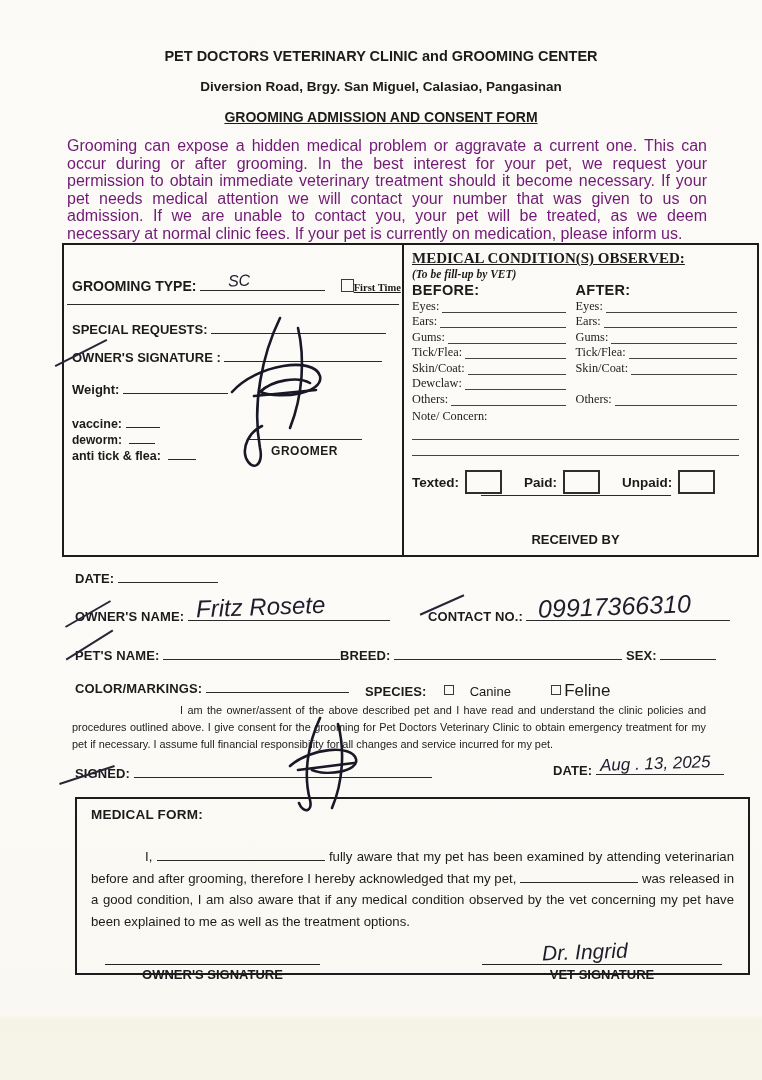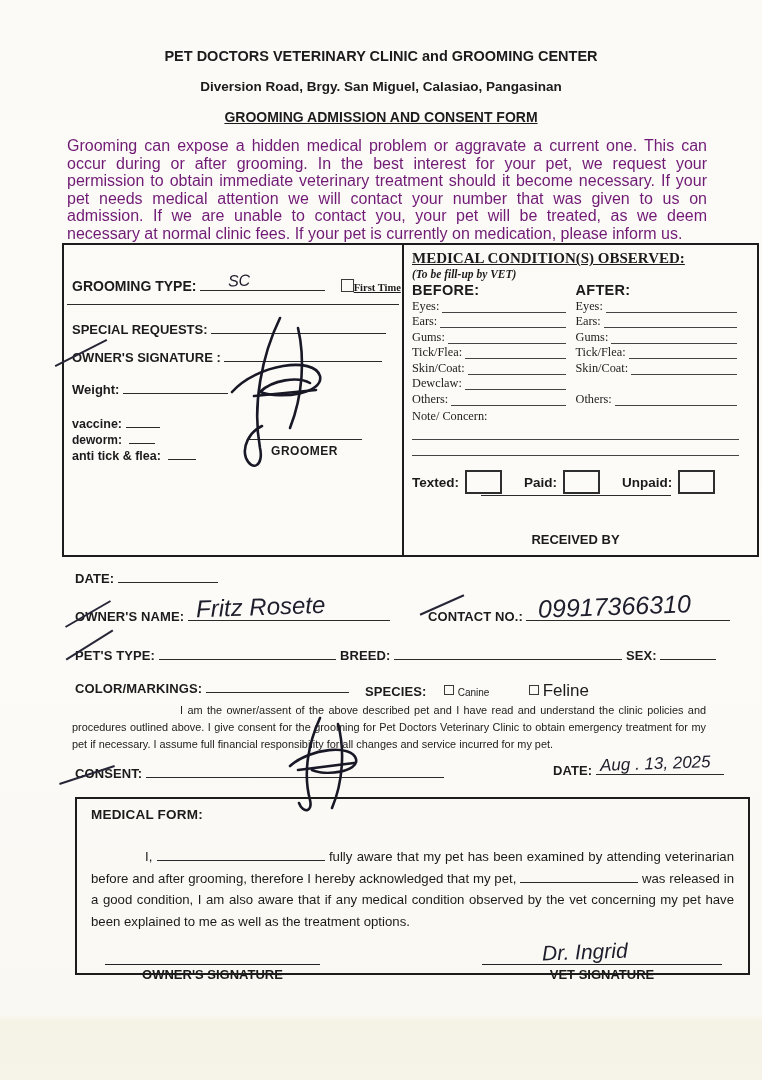--- a/index.html
+++ b/index.html
@@ -233,52 +233,52 @@
   </span>
 </div>
 <div class="field" style="left:428px;top:609px;">
   <span class="lbl">CONTACT NO.:</span>
   <span class="blank" style="width:204px;">
     <span class="hw hwfill" style="font-size:25px;bottom:-1px;left:12px;">09917366310</span>
   </span>
 </div>
 
 <div class="field" style="left:75px;top:648px;">
-  <span class="lbl">PET'S TYPE:</span>
+  <span class="lbl">PET'S NAME:</span>
   <span class="blank" style="width:177px;"></span>
 </div>
 <div class="field" style="left:340px;top:648px;">
   <span class="lbl">BREED:</span>
   <span class="blank" style="width:228px;"></span>
 </div>
 <div class="field" style="left:626px;top:648px;">
   <span class="lbl">SEX:</span>
   <span class="blank" style="width:56px;"></span>
 </div>
 
 <div class="field" style="left:75px;top:681px;">
   <span class="lbl">COLOR/MARKINGS:</span>
   <span class="blank" style="width:143px;"></span>
 </div>
 <div class="field" style="left:365px;top:681px;">
   <span class="lbl">SPECIES:</span>
   <span style="margin-left:14px;">
     <span class="cbx" style="width:8px;height:8px;border-width:1.2px;vertical-align:1px;"></span>
-    <span style="font-size:10px;">Canine</span>
+    <span style="font-size:13px;margin-left:12px;">Canine</span>
   </span>
   <span style="margin-left:36px;">
     <span class="cbx" style="width:8px;height:8px;border-width:1.2px;vertical-align:1px;"></span>
     <span style="font-size:17px;">Feline</span>
   </span>
 </div>
 
 <div id="consent" class="abs">I am the owner/assent of the above described pet and I have read and understand the clinic policies and procedures outlined above. I give consent for the grooming for Pet Doctors Veterinary Clinic to obtain emergency treatment for my pet if necessary. I assume full financial responsibility for all changes and service incurred for my pet.</div>
 
 <div class="field" style="left:75px;top:766px;">
-  <span class="lbl">CONSENT:</span>
+  <span class="lbl">SIGNED:</span>
   <span class="blank" style="width:298px;"></span>
 </div>
 <div class="field" style="left:553px;top:763px;">
   <span class="lbl">DATE:</span>
   <span class="blank" style="width:128px;">
     <span class="hw hwfill" style="font-size:17px;left:4px;bottom:0;">Aug . 13, 2025</span>
   </span>
 </div>
 
 <svg class="sig" style="left:268px;top:706px;" width="115" height="110" viewBox="0 0 115 110">

